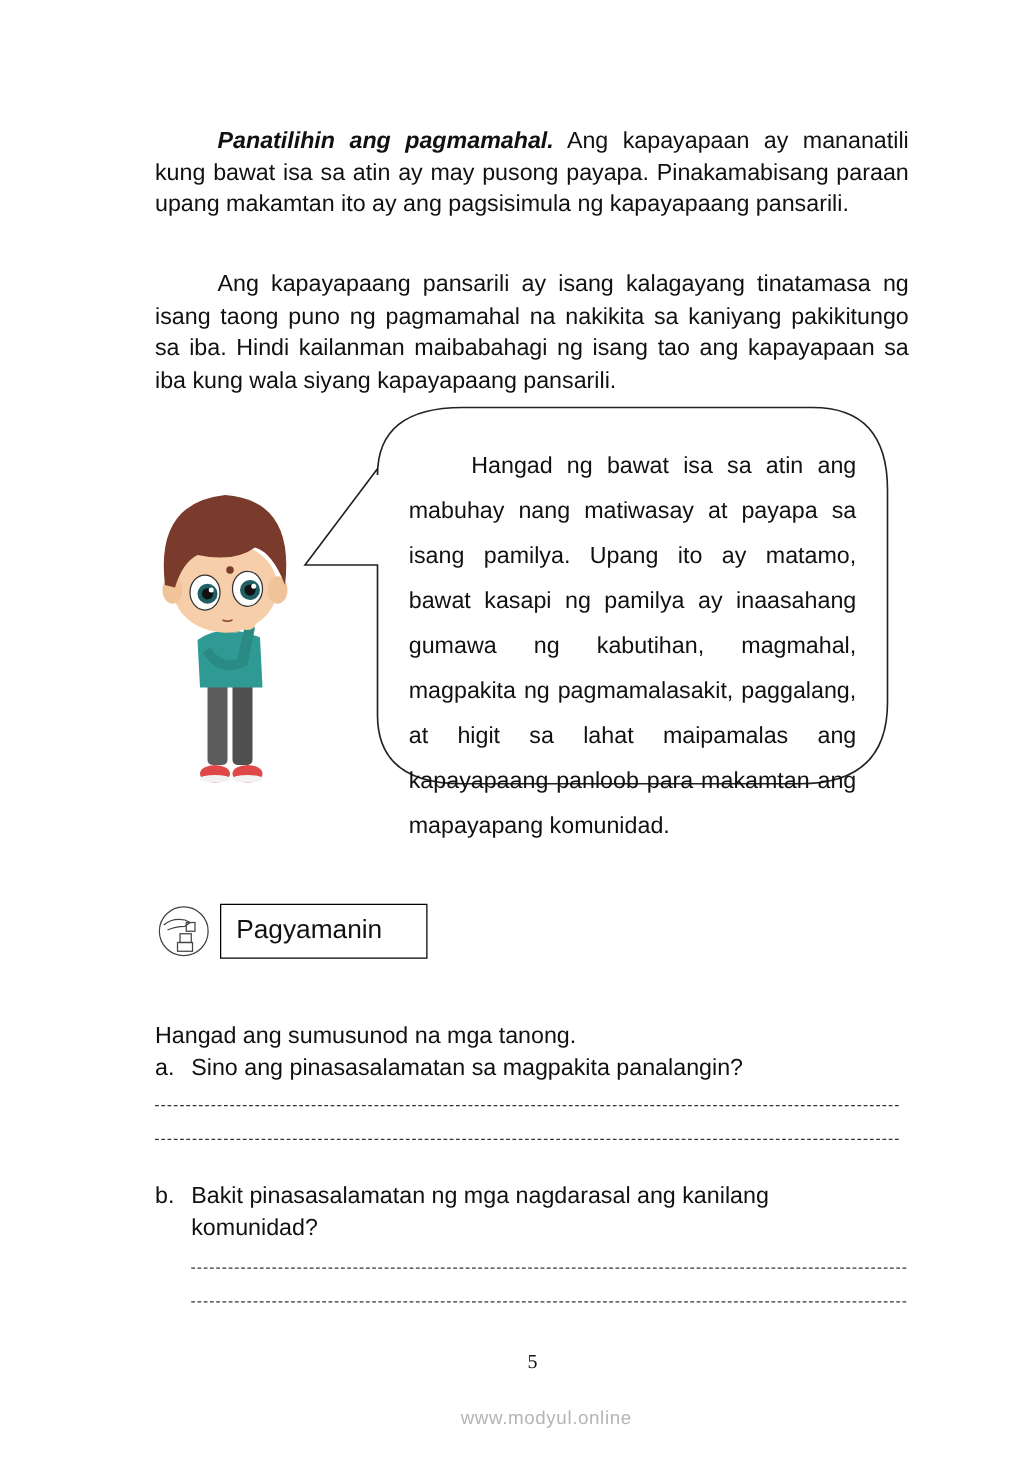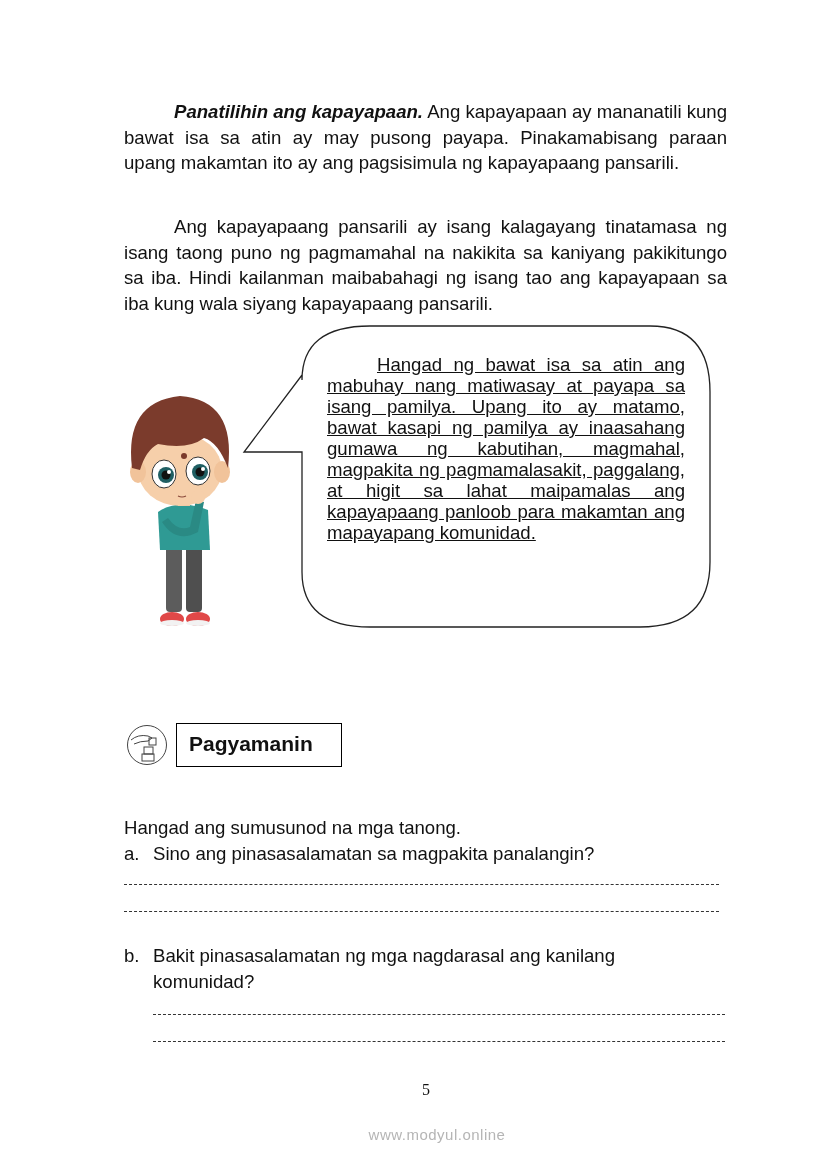--- a/index.html
+++ b/index.html
@@ -8,27 +8,27 @@
   .para { position: absolute; left: 124px; width: 603px; font-size: 18.6px; line-height: 25.5px;
           text-align: justify; margin: 0; }
   .para .indent { display: inline-block; width: 50px; }
   .para b { font-style: italic; font-weight: bold; }
   #p1 { top: 99px; }
   #p2 { top: 214px; }
 
   .boy { position: absolute; left: 118px; top: 372px; width: 120px; height: 262px; }
   .bubble { position: absolute; left: 240px; top: 322px; width: 475px; height: 310px; }
   .bubble-text { position: absolute; left: 327px; top: 354px; width: 358px; font-size: 18.6px;
-                 line-height: 21px; text-align: justify; margin: 0; text-decoration: underline; }
+                 line-height: 36px; text-align: justify; margin: 0; }
   .bubble-text .indent { display: inline-block; width: 50px; }
 
   .section-icon { position: absolute; left: 126px; top: 724px; width: 42px; height: 42px; }
   .section-box { position: absolute; left: 176px; top: 723px; width: 166px; height: 44px;
                  border: 1px solid #000; box-sizing: border-box; }
-  .section-title { position: absolute; left: 12px; top: 8px; font-size: 21px; font-weight: bold; }
+  .section-title { position: absolute; left: 12px; top: 8px; font-size: 21px; font-weight: normal; }
 
   .instr { position: absolute; left: 124px; top: 817px; font-size: 18.6px; }
   .q { position: absolute; font-size: 18.6px; line-height: 25.5px; }
   .q .lbl { position: absolute; left: 0; }
   .q .txt { position: absolute; left: 29px; width: 520px; }
   #qa { left: 124px; top: 841px; }
   #qb { left: 124px; top: 943px; }
   .line { position: absolute; height: 0; border-top: 1.3px dashed #333; }
   #la1 { left: 124px; top: 884px; width: 595px; }
   #la2 { left: 124px; top: 911px; width: 595px; }
@@ -36,21 +36,21 @@
   #lb2 { left: 153px; top: 1041px; width: 572px; }
 
   .page-num { position: absolute; left: 0; width: 852px; top: 1081px; text-align: center;
               font-family: "Liberation Serif", serif; font-size: 16px; }
   .watermark { position: absolute; left: 0; width: 826px; top: 1126px; text-align: center;
                font-size: 15px; color: #b5b5b5; letter-spacing: 0.5px; padding-left: 24px; }
 </style>
 </head>
 <body>
 
-<p class="para" id="p1"><span class="indent"></span><b>Panatilihin ang kapayapaan.</b><span> Ang kapayapaan ay mananatili kung bawat isa sa atin ay may pusong payapa. Pinakamabisang paraan upang makamtan ito ay ang pagsisimula ng kapayapaang pansarili.</span></p>
+<p class="para" id="p1"><span class="indent"></span><b>Panatilihin ang pagmamahal.</b><span> Ang kapayapaan ay mananatili kung bawat isa sa atin ay may pusong payapa. Pinakamabisang paraan upang makamtan ito ay ang pagsisimula ng kapayapaang pansarili.</span></p>
 
 <p class="para" id="p2"><span class="indent"></span><span>Ang kapayapaang pansarili ay isang kalagayang tinatamasa ng isang taong puno ng pagmamahal na nakikita sa kaniyang pakikitungo sa iba. Hindi kailanman maibabahagi ng isang tao ang kapayapaan sa iba kung wala siyang kapayapaang pansarili.</span></p>
 
 <svg class="boy" viewBox="0 0 120 262">
 
   <rect x="48" y="170" width="16" height="70" rx="4" fill="#5c5c5c"></rect>
   <rect x="68" y="170" width="16" height="70" rx="4" fill="#4f4f4f"></rect>
 
   <ellipse cx="54" cy="247" rx="12" ry="7" fill="#e04848"></ellipse>
   <ellipse cx="80" cy="247" rx="12" ry="7" fill="#e04848"></ellipse>

